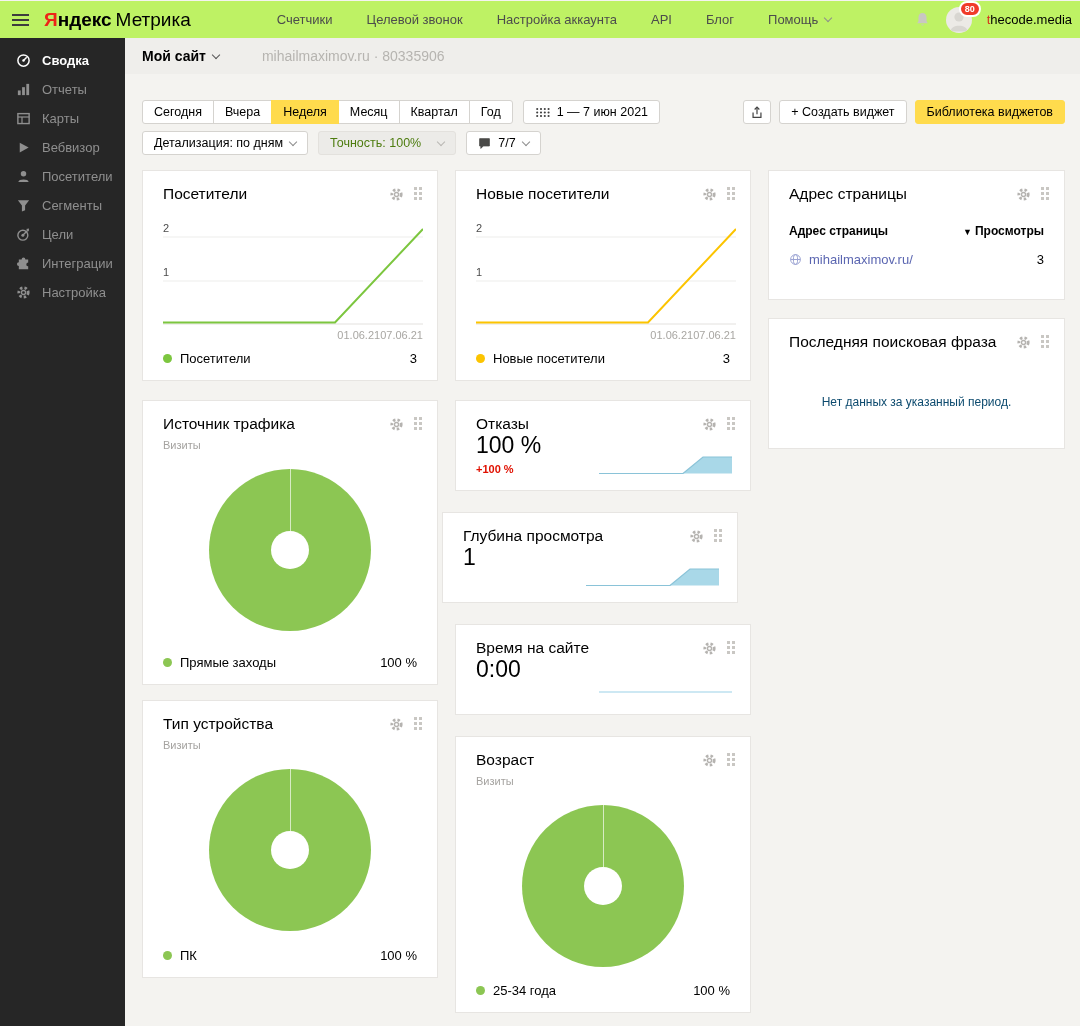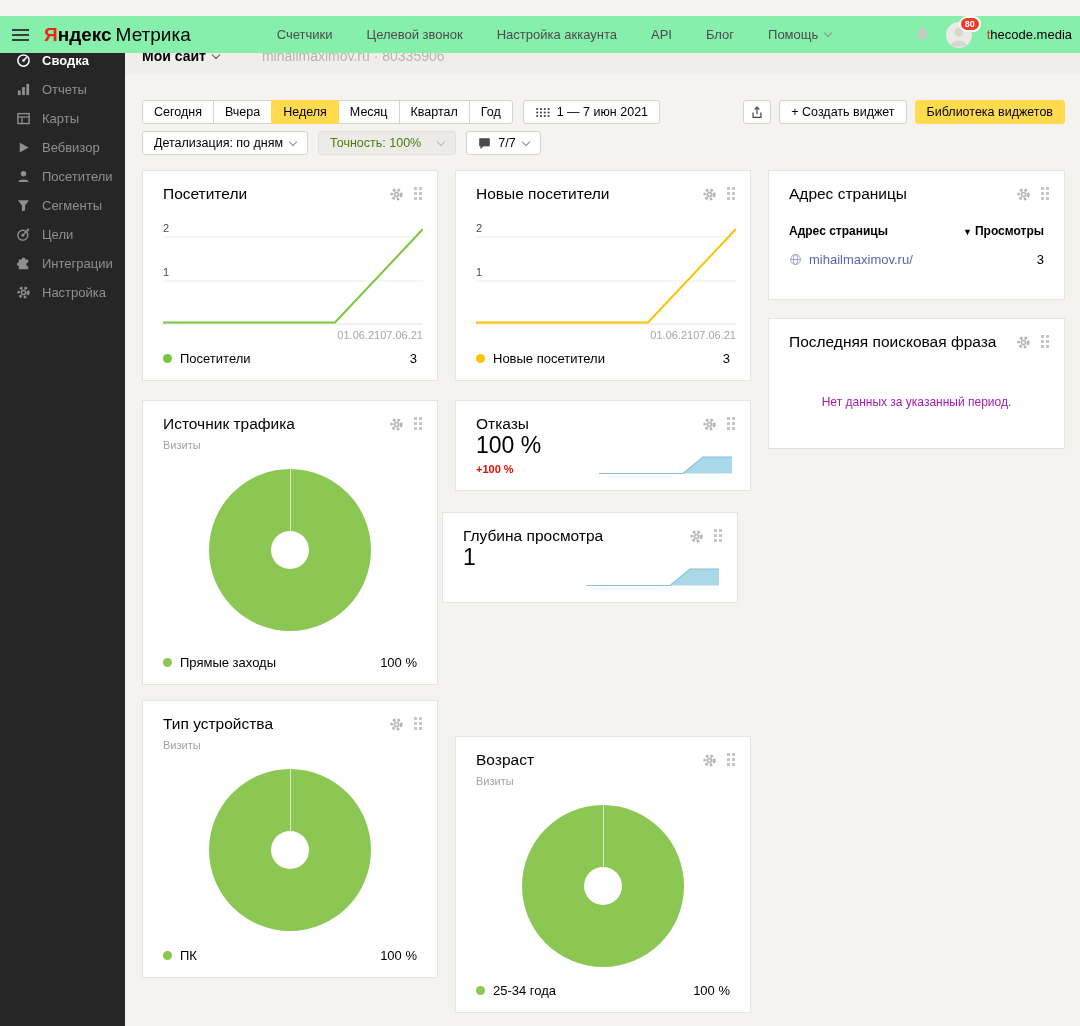--- a/index.html
+++ b/index.html
@@ -1,21 +1,21 @@
 <!DOCTYPE html>
 <html><head>
 <meta charset="utf-8">
 <style>
   html,body{margin:0;padding:0;background:#fff;}
   .app{position:relative;width:1080px;height:1026px;background:#f4f3f0;
        font-family:"Liberation Sans","DejaVu Sans",sans-serif;overflow:hidden;
        -webkit-font-smoothing:antialiased;}
 
   
-  .topbar{position:absolute;top:16px;left:0;width:100%;height:37px;background:#86efac;
+  .topbar{position:absolute;top:1px;left:0;width:100%;height:37px;background:#bef264;
           display:flex;align-items:center;z-index:6;}
   .hamburger{margin-left:12px;width:17px;display:flex;flex-direction:column;gap:3px;cursor:pointer;}
   .hamburger i{height:2px;background:#3d3d3d;display:block;}
   .logo{margin-left:15px;font-size:19px;font-weight:700;color:#000;white-space:nowrap;cursor:pointer;}
   .logo .ya{color:#ed2417;}
   .logo .metrika{font-weight:400;margin-left:4px;}
   .main-nav{display:flex;gap:34px;margin-left:86px;font-size:13px;color:#4c4c4c;}
   .main-nav .nav-item{cursor:pointer;white-space:nowrap;display:flex;align-items:center;}
   .topbar-right{margin-left:auto;display:flex;align-items:center;margin-right:8px;gap:15px;}
   .bell{width:17px;height:17px;cursor:pointer;}
@@ -107,21 +107,21 @@
               font-weight:700;color:#000;}
   .table-head .col-views{margin-left:auto;cursor:pointer;}
   .table-head .sort{font-size:9px;margin-right:3px;}
   .table-row{position:absolute;left:20px;right:20px;top:81px;display:flex;align-items:center;
              font-size:13px;}
   .table-row .globe{width:13px;height:13px;margin-right:7px;flex:none;}
   .table-row .link{color:#5b66b1;cursor:pointer;}
   .table-row .rv{margin-left:auto;color:#000;}
 
   .empty-msg{position:absolute;top:76px;left:0;right:0;text-align:center;font-size:12px;
-             color:#a21caf;}
+             color:#0c4a6e;}
 </style>
 </head>
 <body>
 
 <div class="app">
 
   <header class="topbar">
     <span class="hamburger">
         <i></i>
         <i></i>
@@ -493,20 +493,39 @@
             <i></i>
           </span>
       </div>
       <div class="big-val">1</div>
       <svg class="spark" viewBox="0 0 133 20" preserveAspectRatio="none">
         <polygon points="0,19.5 84,19.5 104,3 133,3 133,19.5" fill="#a9d8e8"></polygon>
         <polyline points="0,19.5 84,19.5 104,3 133,3" fill="none" stroke="#8ac3d8" stroke-width="1.2"></polyline>
       </svg>
     </div>
 
+    <div class="widget" style="left:330px;top:550px;width:296px;height:91px;">
+      <div class="w-title">Время на сайте</div>
+      <div class="w-icons">
+        <svg class="gear" width="15" height="15" viewBox="0 0 16 16">
+            <circle cx="8" cy="8" r="5" fill="none" stroke="#b5b3b0" stroke-width="3" stroke-dasharray="2.6 2.2"></circle>
+            <circle cx="8" cy="8" r="2.2" fill="none" stroke="#b5b3b0" stroke-width="1.5"></circle>
+          </svg>
+        <span class="dots">
+            <i></i>
+            <i></i>
+            <i></i>
+            <i></i>
+            <i></i>
+            <i></i>
+          </span>
+      </div>
+      <div class="big-val">0:00</div>
+      <div class="flatline"></div>
+    </div>
 
     <div class="widget" style="left:17px;top:626px;width:296px;height:278px;">
       <div class="w-title">Тип устройства</div>
       <div class="w-sub">Визиты</div>
       <div class="w-icons">
         <svg class="gear" width="15" height="15" viewBox="0 0 16 16">
             <circle cx="8" cy="8" r="5" fill="none" stroke="#b5b3b0" stroke-width="3" stroke-dasharray="2.6 2.2"></circle>
             <circle cx="8" cy="8" r="2.2" fill="none" stroke="#b5b3b0" stroke-width="1.5"></circle>
           </svg>
         <span class="dots">

